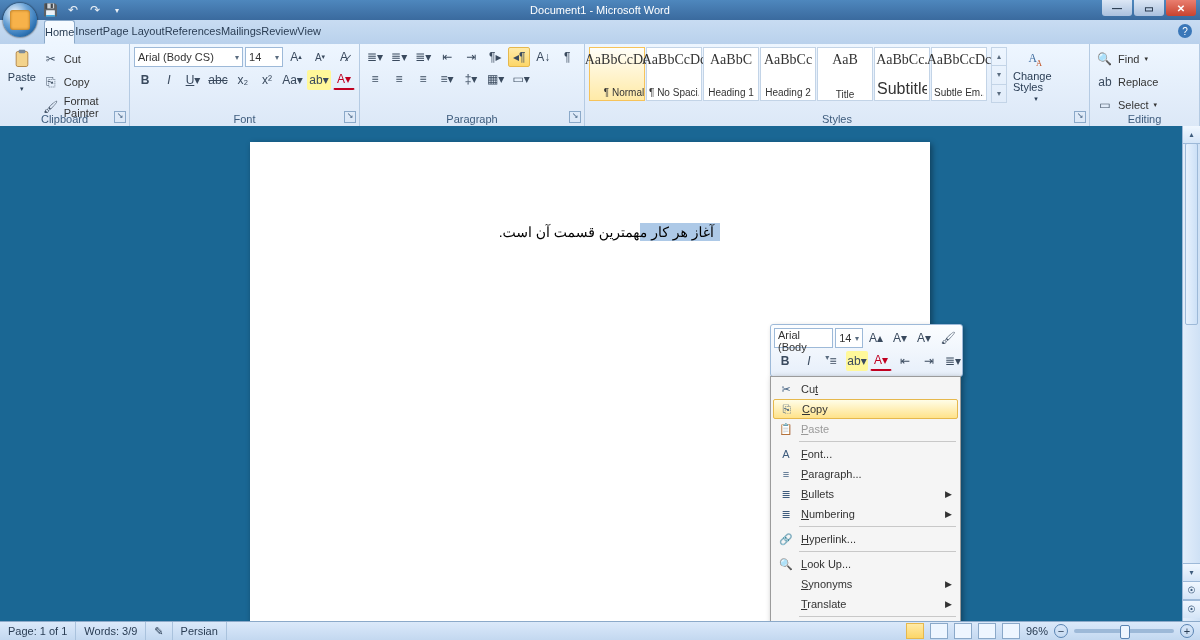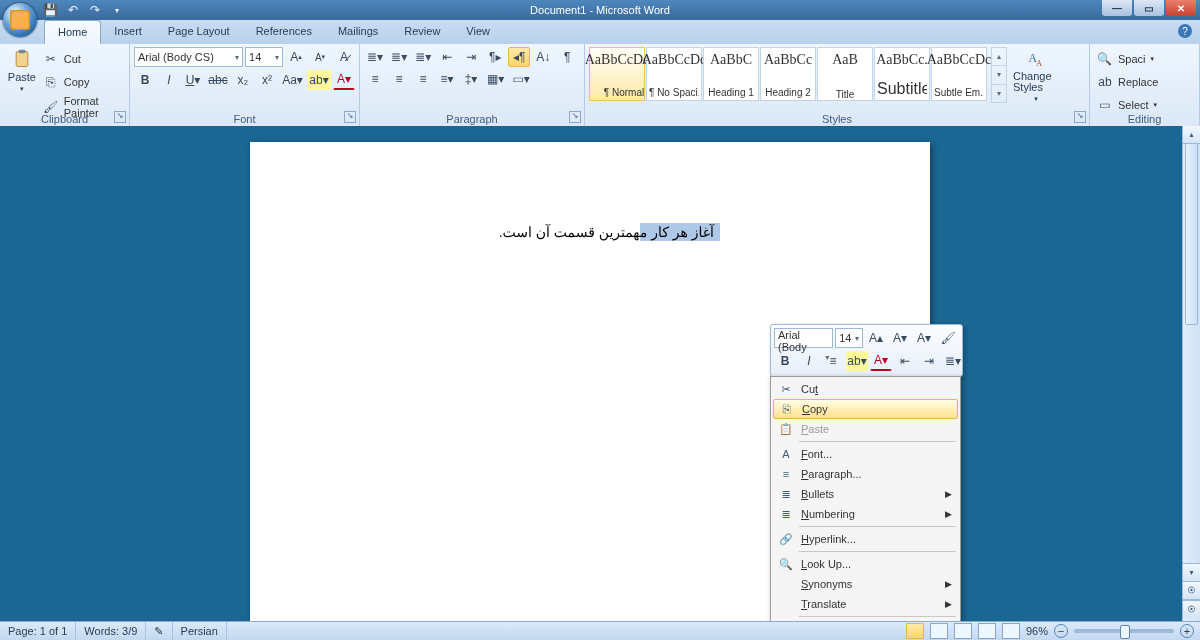--- a/index.html
+++ b/index.html
@@ -7,21 +7,21 @@
 .title-center{position:absolute;left:0;right:0;text-align:center;color:#fff;line-height:20px;}
 .win-btns{position:absolute;right:4px;top:0;display:flex;}
 .win-btn{width:30px;height:16px;margin-left:2px;border-radius:0 0 3px 3px;background:linear-gradient(#dce7f5,#aac0dd);color:#2a3b50;display:flex;align-items:center;justify-content:center;font-weight:bold;font-size:10px;cursor:default;}
 .win-btn.close{background:linear-gradient(#e97e6f,#c8432f);color:#fff;}
 .orb{position:absolute;left:3px;top:3px;width:34px;height:34px;border-radius:50%;background:radial-gradient(circle at 35% 30%,#fafcff,#6ba3d6 40%,#2f74b5 70%,#14446c);box-shadow:0 0 2px #000;z-index:5;}
 .orb-in{width:20px;height:20px;margin:7px auto 0;border-radius:3px;background:#f7b24a;box-shadow:inset 0 0 3px #935d14;}
 .qat{position:absolute;left:44px;top:2px;height:16px;display:flex;align-items:center;gap:8px;color:#fff;}
 .qat-ic{width:14px;height:14px;display:flex;align-items:center;justify-content:center;font-size:12px;opacity:.9;}
 .tabbar{position:absolute;top:20px;left:0;right:0;height:24px;background:linear-gradient(#c8dcf2,#b9d1ec);border-bottom:1px solid #8ba9c9;}
 .tabs{position:absolute;left:44px;top:0;height:24px;display:flex;}
-.tab{padding:0 13px;line-height:23px;color:#2a3d54;cursor:default;}
+.tab{padding:0 0;line-height:23px;color:#2a3d54;cursor:default;}
 .tab.active{background:linear-gradient(#f7fbff,#eef6ff);border:1px solid #8ba9c9;border-bottom:1px solid #eef6ff;border-radius:3px 3px 0 0;}
 .help-btn{position:absolute;right:8px;top:4px;width:14px;height:14px;border-radius:50%;background:#3a77b8;color:#fff;font-size:10px;display:flex;align-items:center;justify-content:center;}
 .ribbon{position:absolute;top:44px;left:0;right:0;height:82px;background:linear-gradient(#eef6ff,#dce8f7);border-bottom:1px solid #8ba9c9;display:flex;}
 .group{height:82px;border-right:1px solid #b5cbe3;position:relative;padding:3px 4px 0 4px;box-sizing:border-box;}
 .group-title{position:absolute;bottom:1px;left:0;right:0;text-align:center;font-size:11px;color:#3e5c7d;}
 .group-dlg{position:absolute;right:3px;bottom:3px;width:10px;height:10px;border:1px solid #8ba9c9;font-size:8px;line-height:8px;text-align:center;color:#3e5c7d;}
 .vbtn{width:36px;display:flex;flex-direction:column;align-items:center;gap:2px;padding:2px;color:#2a3d54;}
 .vbtn .ic{width:20px;height:20px;}
 .mini-row{display:flex;align-items:center;gap:2px;margin-bottom:2px;}
 .sbtn{min-width:16px;height:18px;display:flex;align-items:center;justify-content:center;font-size:12px;color:#3a4a5e;border:1px solid transparent;border-radius:2px;padding:0 2px;}
@@ -233,21 +233,21 @@
       </div>
     </div>
     <div class="group-title">Styles</div>
     <div class="group-dlg">↘</div>
   </div>
 
   <div class="group" style="flex:1;">
     <div style="display:flex;flex-direction:column;gap:1px;padding-top:2px;">
       <div class="mini-row">
           <span class="sbtn">🔍</span>
-          <span>Spaci</span>
+          <span>Find</span>
           <span style="font-size:7px;margin-left:3px;">▾</span>
         </div>
       <div class="mini-row">
           <span class="sbtn">ab</span>
           <span>Replace</span>
         </div>
       <div class="mini-row">
           <span class="sbtn">▭</span>
           <span>Select</span>
           <span style="font-size:7px;margin-left:3px;">▾</span>

